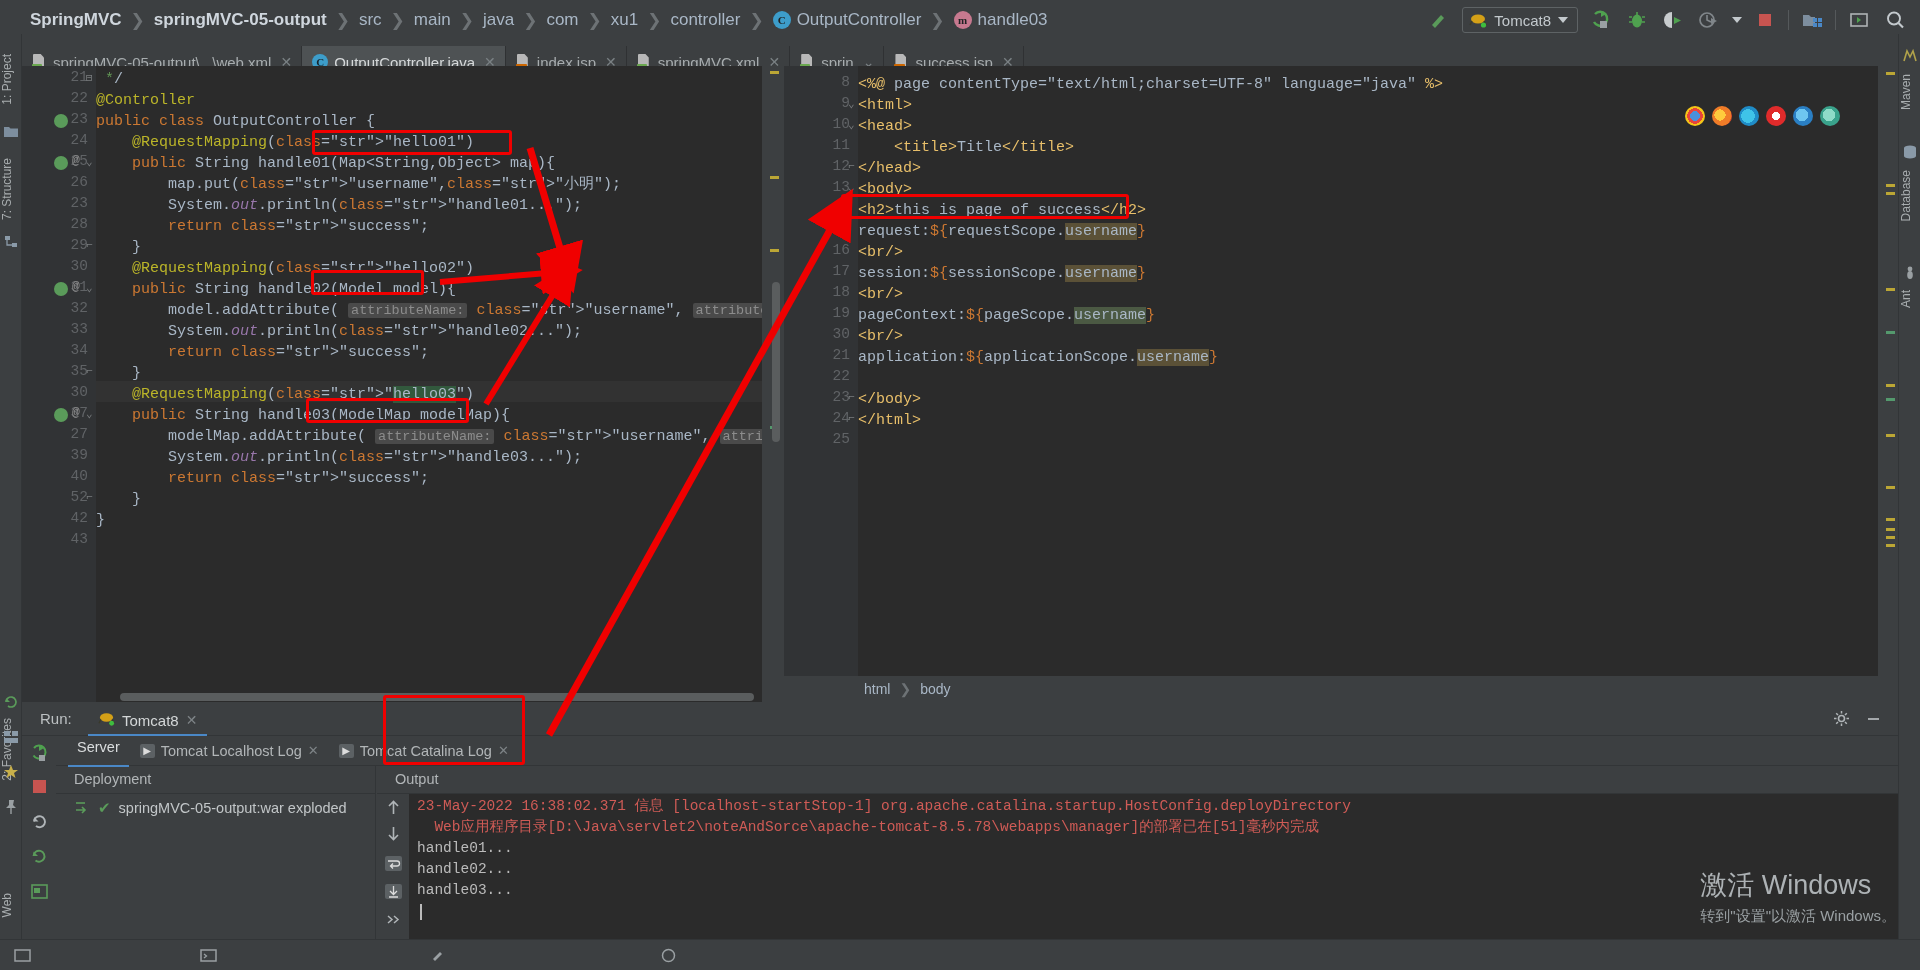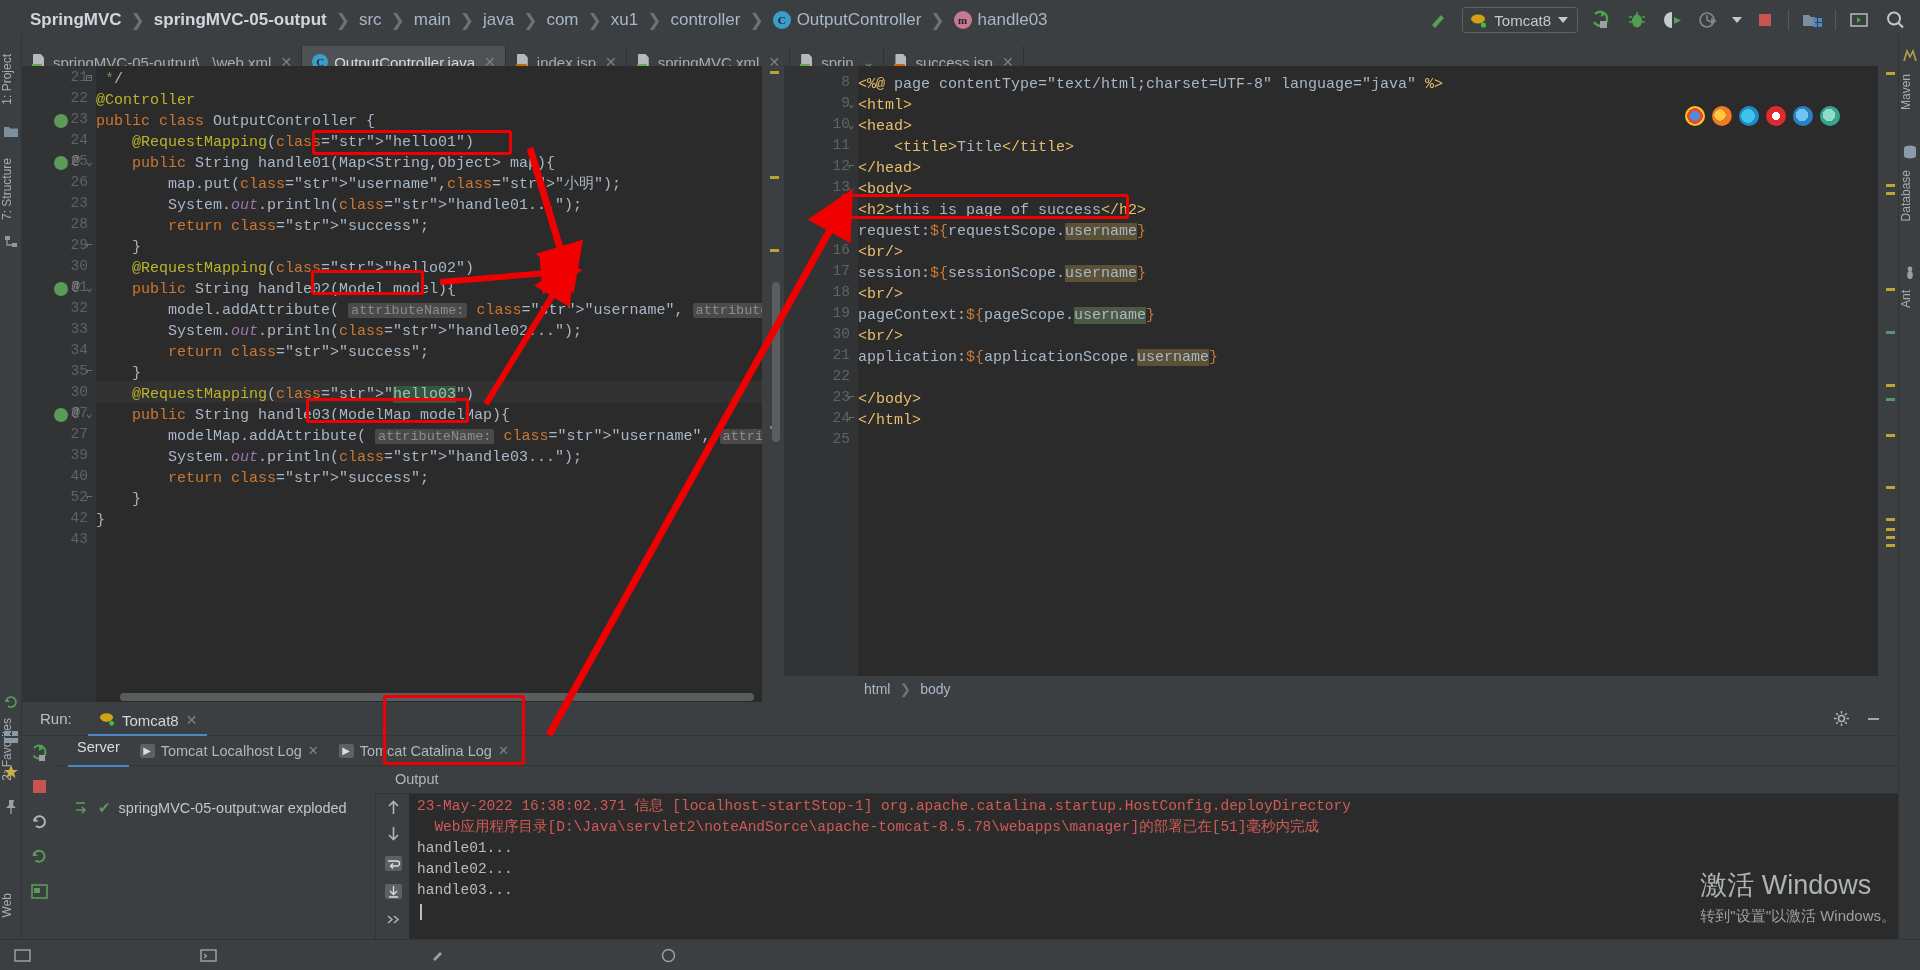--- a/index.html
+++ b/index.html
@@ -634,20 +634,21 @@
         <span>Tomcat Localhost Log</span>
         <span class="x">✕</span>
       </div>
       <div class="stab">
         <span class="runarrow">▶</span>
         <span>Tomcat Catalina Log</span>
         <span class="x">✕</span>
       </div>
     </div>
 
+    <div id="deployhdr">Deployment</div>
     <div id="deployrow">
       <span>
         <svg width="16" height="16" viewBox="0 0 16 16">
             <path d="M2 11 H11 M8 8 L11 11 L8 14" stroke="#5a9b5a" stroke-width="1.6" fill="none"></path>
             <path d="M2 4 H11" stroke="#5a9b5a" stroke-width="1.6"></path>
           </svg>
       </span>
       <span style="color:#5a9b5a;font-size:15px;">✔</span>
       <span>springMVC-05-output:war exploded</span>
     </div>

